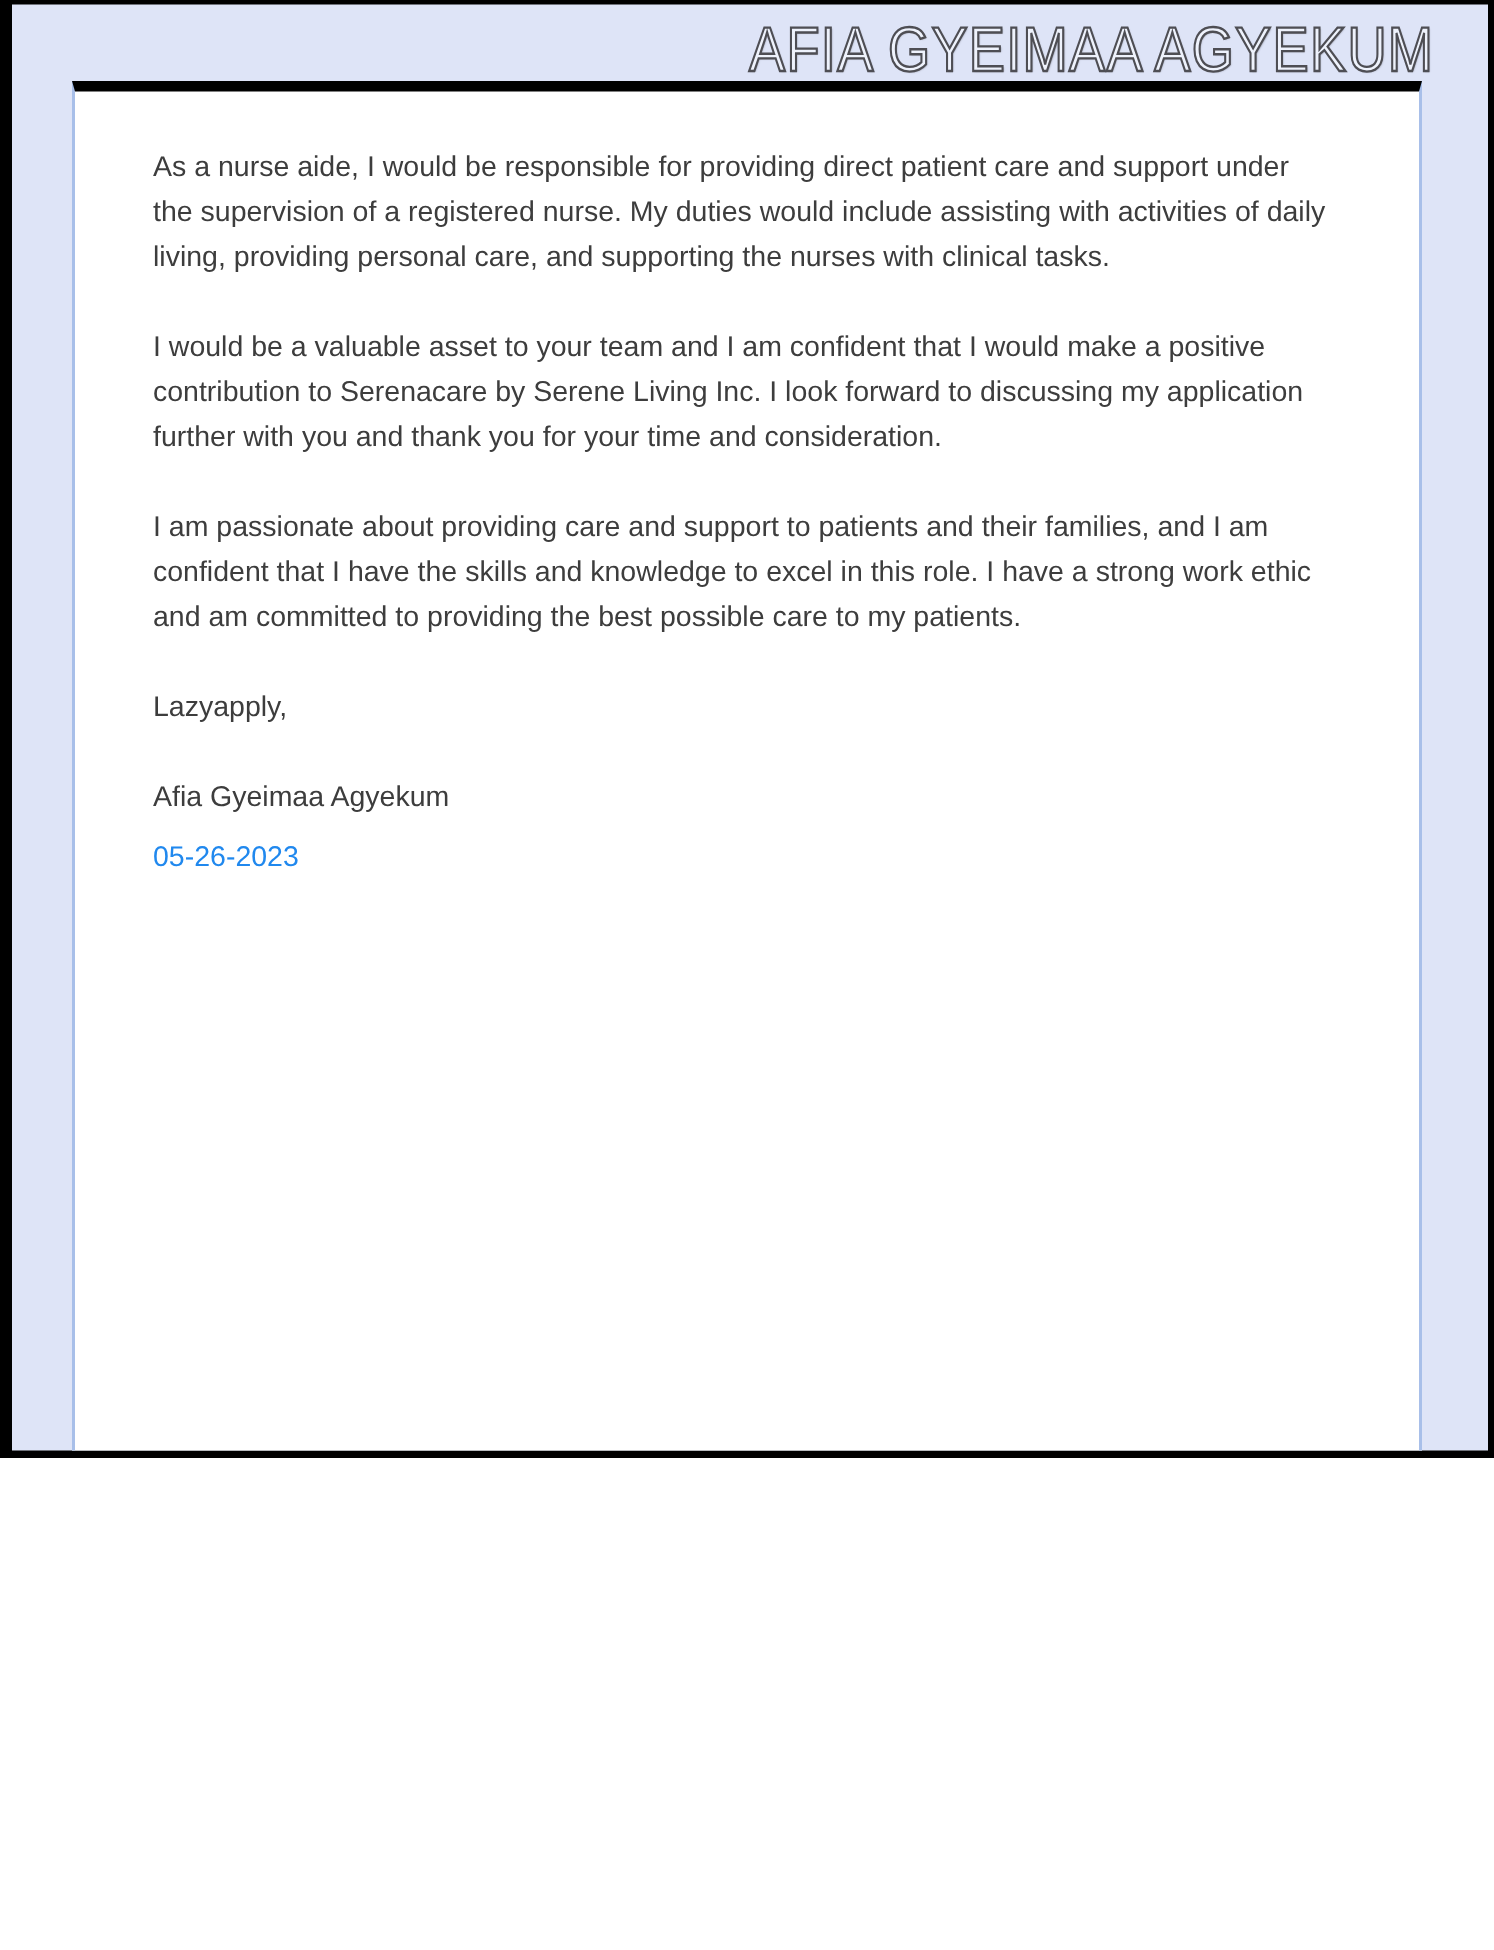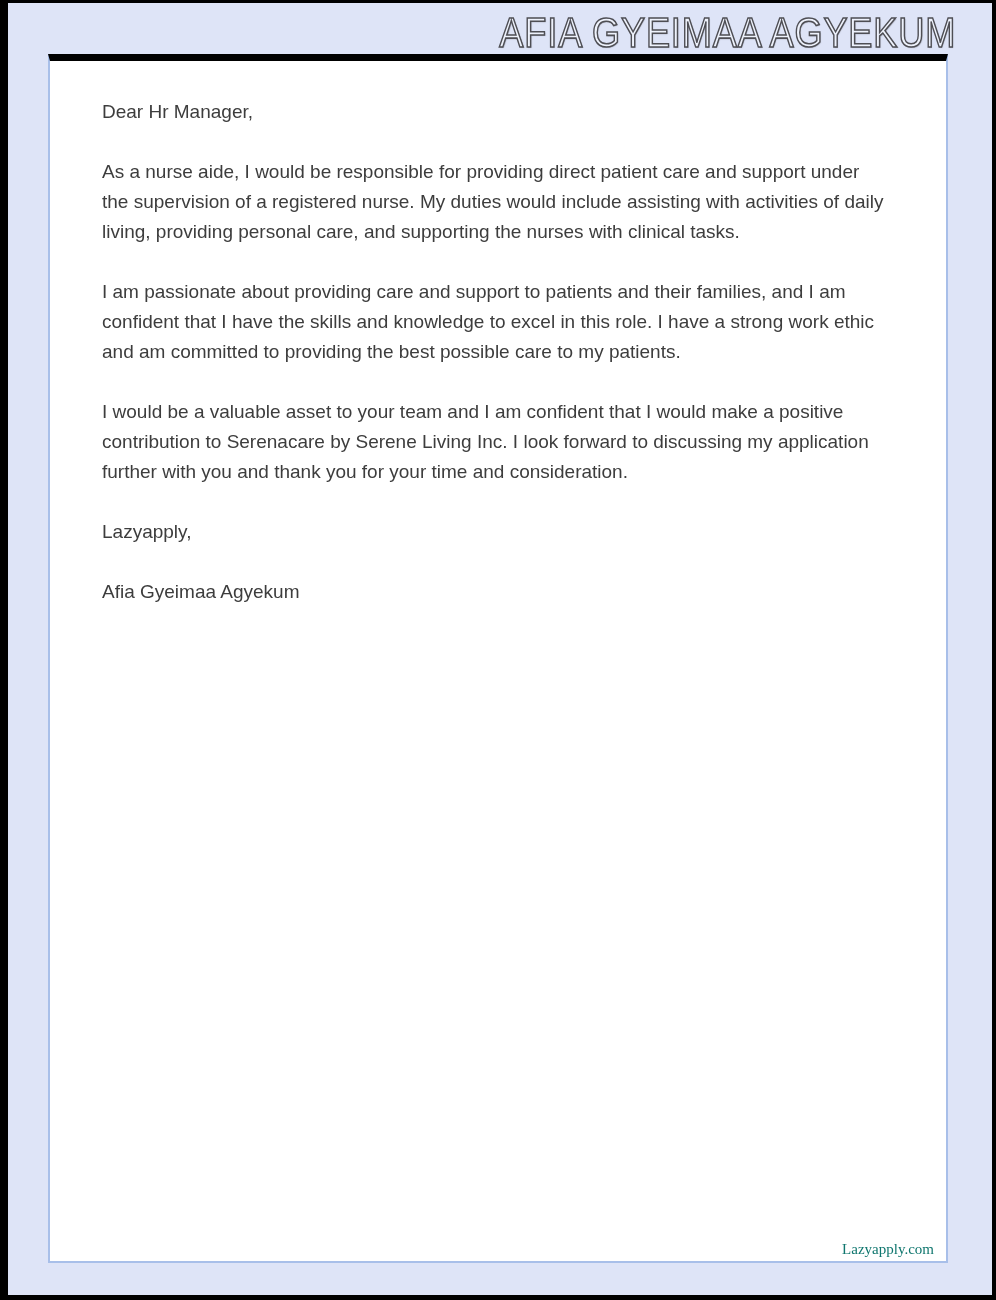--- a/index.html
+++ b/index.html
@@ -5,21 +5,21 @@
   html, body {
     margin: 0;
     padding: 0;
     background: #ffffff;
     font-family: "Liberation Sans", sans-serif;
   }
   .page {
     position: relative;
     box-sizing: border-box;
     width: 996px;
-    height: 1300px;
+    height: 972px;
     background: #dee4f7;
     border-left: 8px solid #000000;
     border-top: 3px solid #000000;
     border-right: 4px solid #000000;
     border-bottom: 5px solid #000000;
     overflow: hidden;
   }
   .header-name {
     position: absolute;
     top: 6px;
@@ -75,32 +75,32 @@
 </head>
 <body>
 
 <div class="page">
 
   <div class="header-name">AFIA GYEIMAA AGYEKUM</div>
 
   <div class="sheet">
     <div class="content">
 
-      <p>Dear Hr Manager,</p>
 
 
       <p>As a nurse aide, I would be responsible for providing direct patient care and support under the supervision of a registered nurse. My duties would include assisting with activities of daily living, providing personal care, and supporting the nurses with clinical tasks.</p>
 
+      <p>I would be a valuable asset to your team and I am confident that I would make a positive contribution to Serenacare by Serene Living Inc. I look forward to discussing my application further with you and thank you for your time and consideration.</p>
+
       <p>I am passionate about providing care and support to patients and their families, and I am confident that I have the skills and knowledge to excel in this role. I have a strong work ethic and am committed to providing the best possible care to my patients.</p>
-
-      <p>I would be a valuable asset to your team and I am confident that I would make a positive contribution to Serenacare by Serene Living Inc. I look forward to discussing my application further with you and thank you for your time and consideration.</p>
 
       <p>Lazyapply,</p>
 
       <p class="signature">Afia Gyeimaa Agyekum</p>
 
+      <p class="date">05-26-2023</p>
 
     </div>
 
     <div class="watermark">Lazyapply.com</div>
   </div>
 
 </div>
 
 </body></html>

